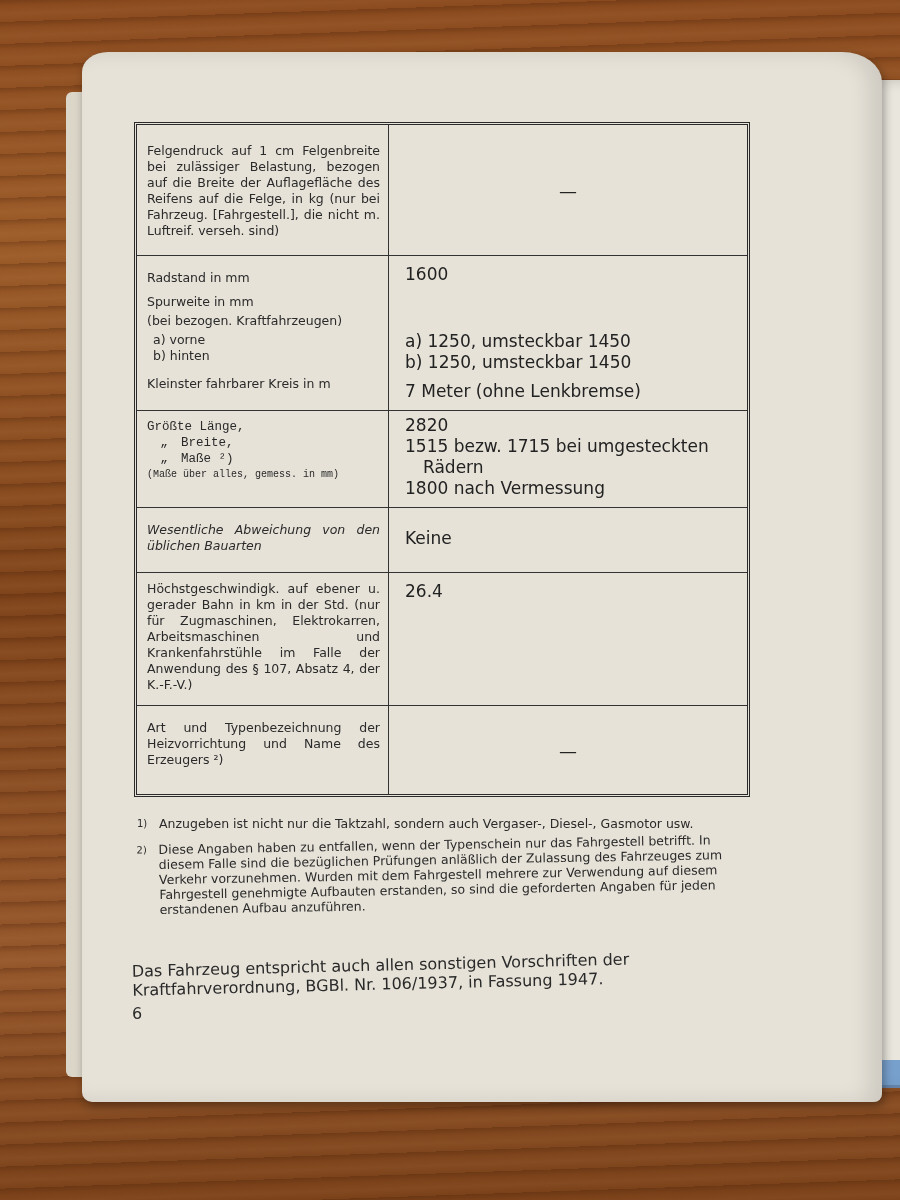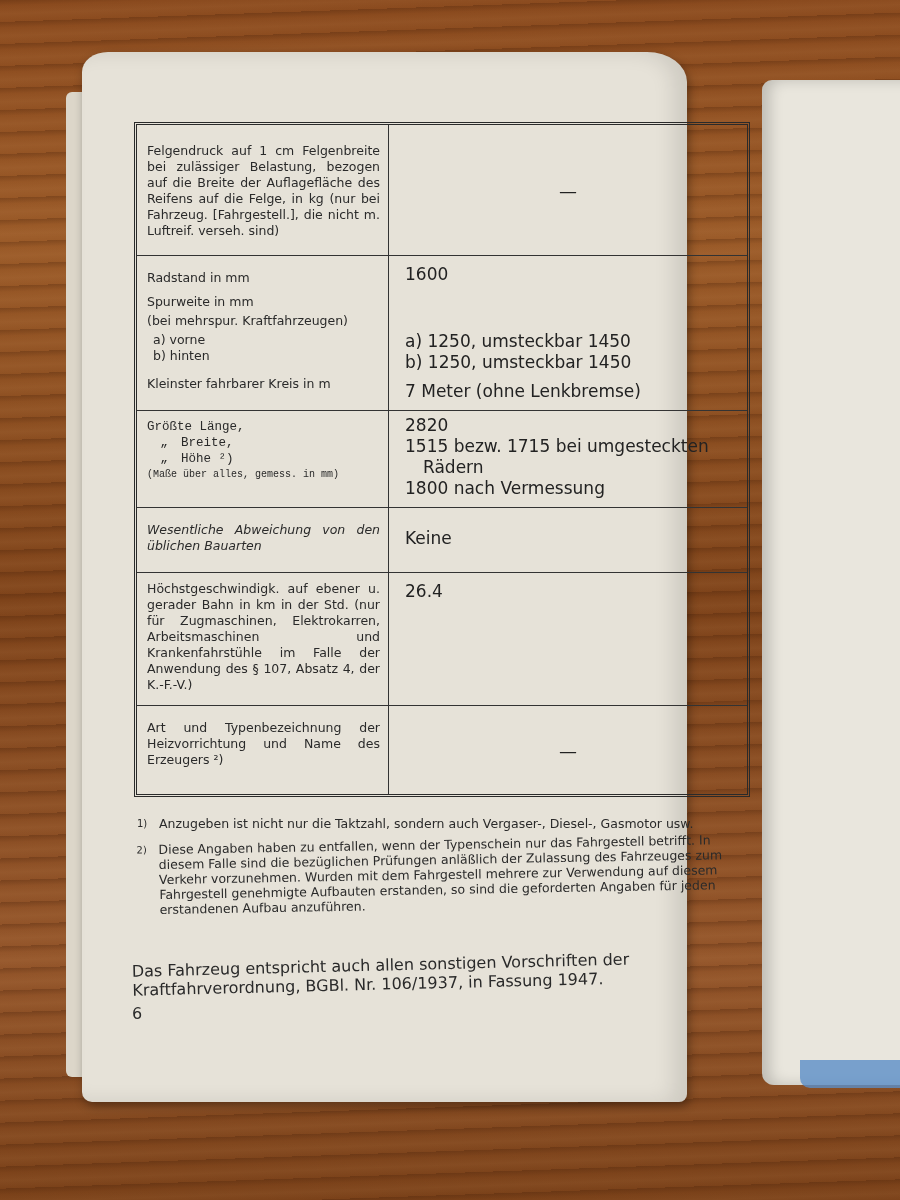--- a/index.html
+++ b/index.html
@@ -19,21 +19,21 @@
   }
   .page-right-edge {
     position:absolute; left:800px; top:1060px; width:110px; height:28px;
     background:#5b8fc8; border-radius:0 0 0 10px; opacity:0.8;
   }
   .page-left-under {
     position:absolute; left:66px; top:92px; width:30px; height:985px;
     background:#dcd6c9; border-radius:6px 0 0 6px;
   }
   .page {
-    position:absolute; left:82px; top:52px; width:605px; height:1050px;
+    position:absolute; left:82px; top:52px; width:800px; height:1050px;
     background:#e6e2d8;
     border-radius:26px 40px 8px 10px / 20px 30px 8px 10px;
     box-shadow: 2px 4px 10px rgba(0,0,0,0.35), inset -14px 0 20px rgba(0,0,0,0.10);
   }
   .table {
     position:absolute; left:52px; top:70px; width:610px;
     border:3px double #2a2a2a;
   }
   .row { display:flex; border-bottom:1px solid #333; }
   .row:last-child { border-bottom:none; }
@@ -78,41 +78,41 @@
     <div class="row" style="min-height:130px;">
       <div class="cell-label" style="padding-top:18px;">Felgendruck auf 1 cm Felgenbreite bei zulässiger Belastung, bezogen auf die Breite der Auflagefläche des Reifens auf die Felge, in kg (nur bei Fahrzeug. [Fahrgestell.], die nicht m. Luftreif. verseh. sind)</div>
       <div class="cell-value dash">—</div>
     </div>
 
     <div class="row">
       <div class="cell-label" style="text-align:left;">
         <div style="margin-top:6px;">Radstand in mm</div>
         <div class="gap"></div>
         <div>Spurweite in mm</div>
-        <div style="margin-top:3px;">(bei mehrspur. Kraftfahrzeugen)</div>
+        <div style="margin-top:3px;">(bei bezogen. Kraftfahrzeugen)</div>
         <div class="indent" style="padding-left:6px;margin-top:3px;">a) vorne</div>
         <div class="indent" style="padding-left:6px;margin-top:0;">b) hinten</div>
         <div class="gap"></div>
         <div style="margin-top:4px;">Kleinster fahrbarer Kreis in m</div>
       </div>
       <div class="cell-value">
         <div>1600</div>
         <div style="height:46px;"></div>
         <div>a) 1250, umsteckbar 1450</div>
         <div>b) 1250, umsteckbar 1450</div>
         <div style="height:8px;"></div>
         <div>7 Meter (ohne Lenkbremse)</div>
       </div>
     </div>
 
     <div class="row">
       <div class="cell-label" style="text-align:left;font-family:Liberation Mono, monospace;">
         <div>Größte Länge,</div>
         <div><span class="ditto">„</span><span>Breite,</span></div>
-        <div><span class="ditto">„</span><span>Höhe ²)</span></div>
+        <div><span class="ditto">„</span><span>Maße ²)</span></div>
         <div style="font-size:10px;">(Maße über alles, gemess. in mm)</div>
       </div>
       <div class="cell-value" style="padding-top:4px;">
         <div>2820</div>
         <div>1515 bezw. 1715 bei umgesteckten</div>
         <div style="padding-left:18px;">Rädern</div>
         <div>1800 nach Vermessung</div>
       </div>
     </div>
 

